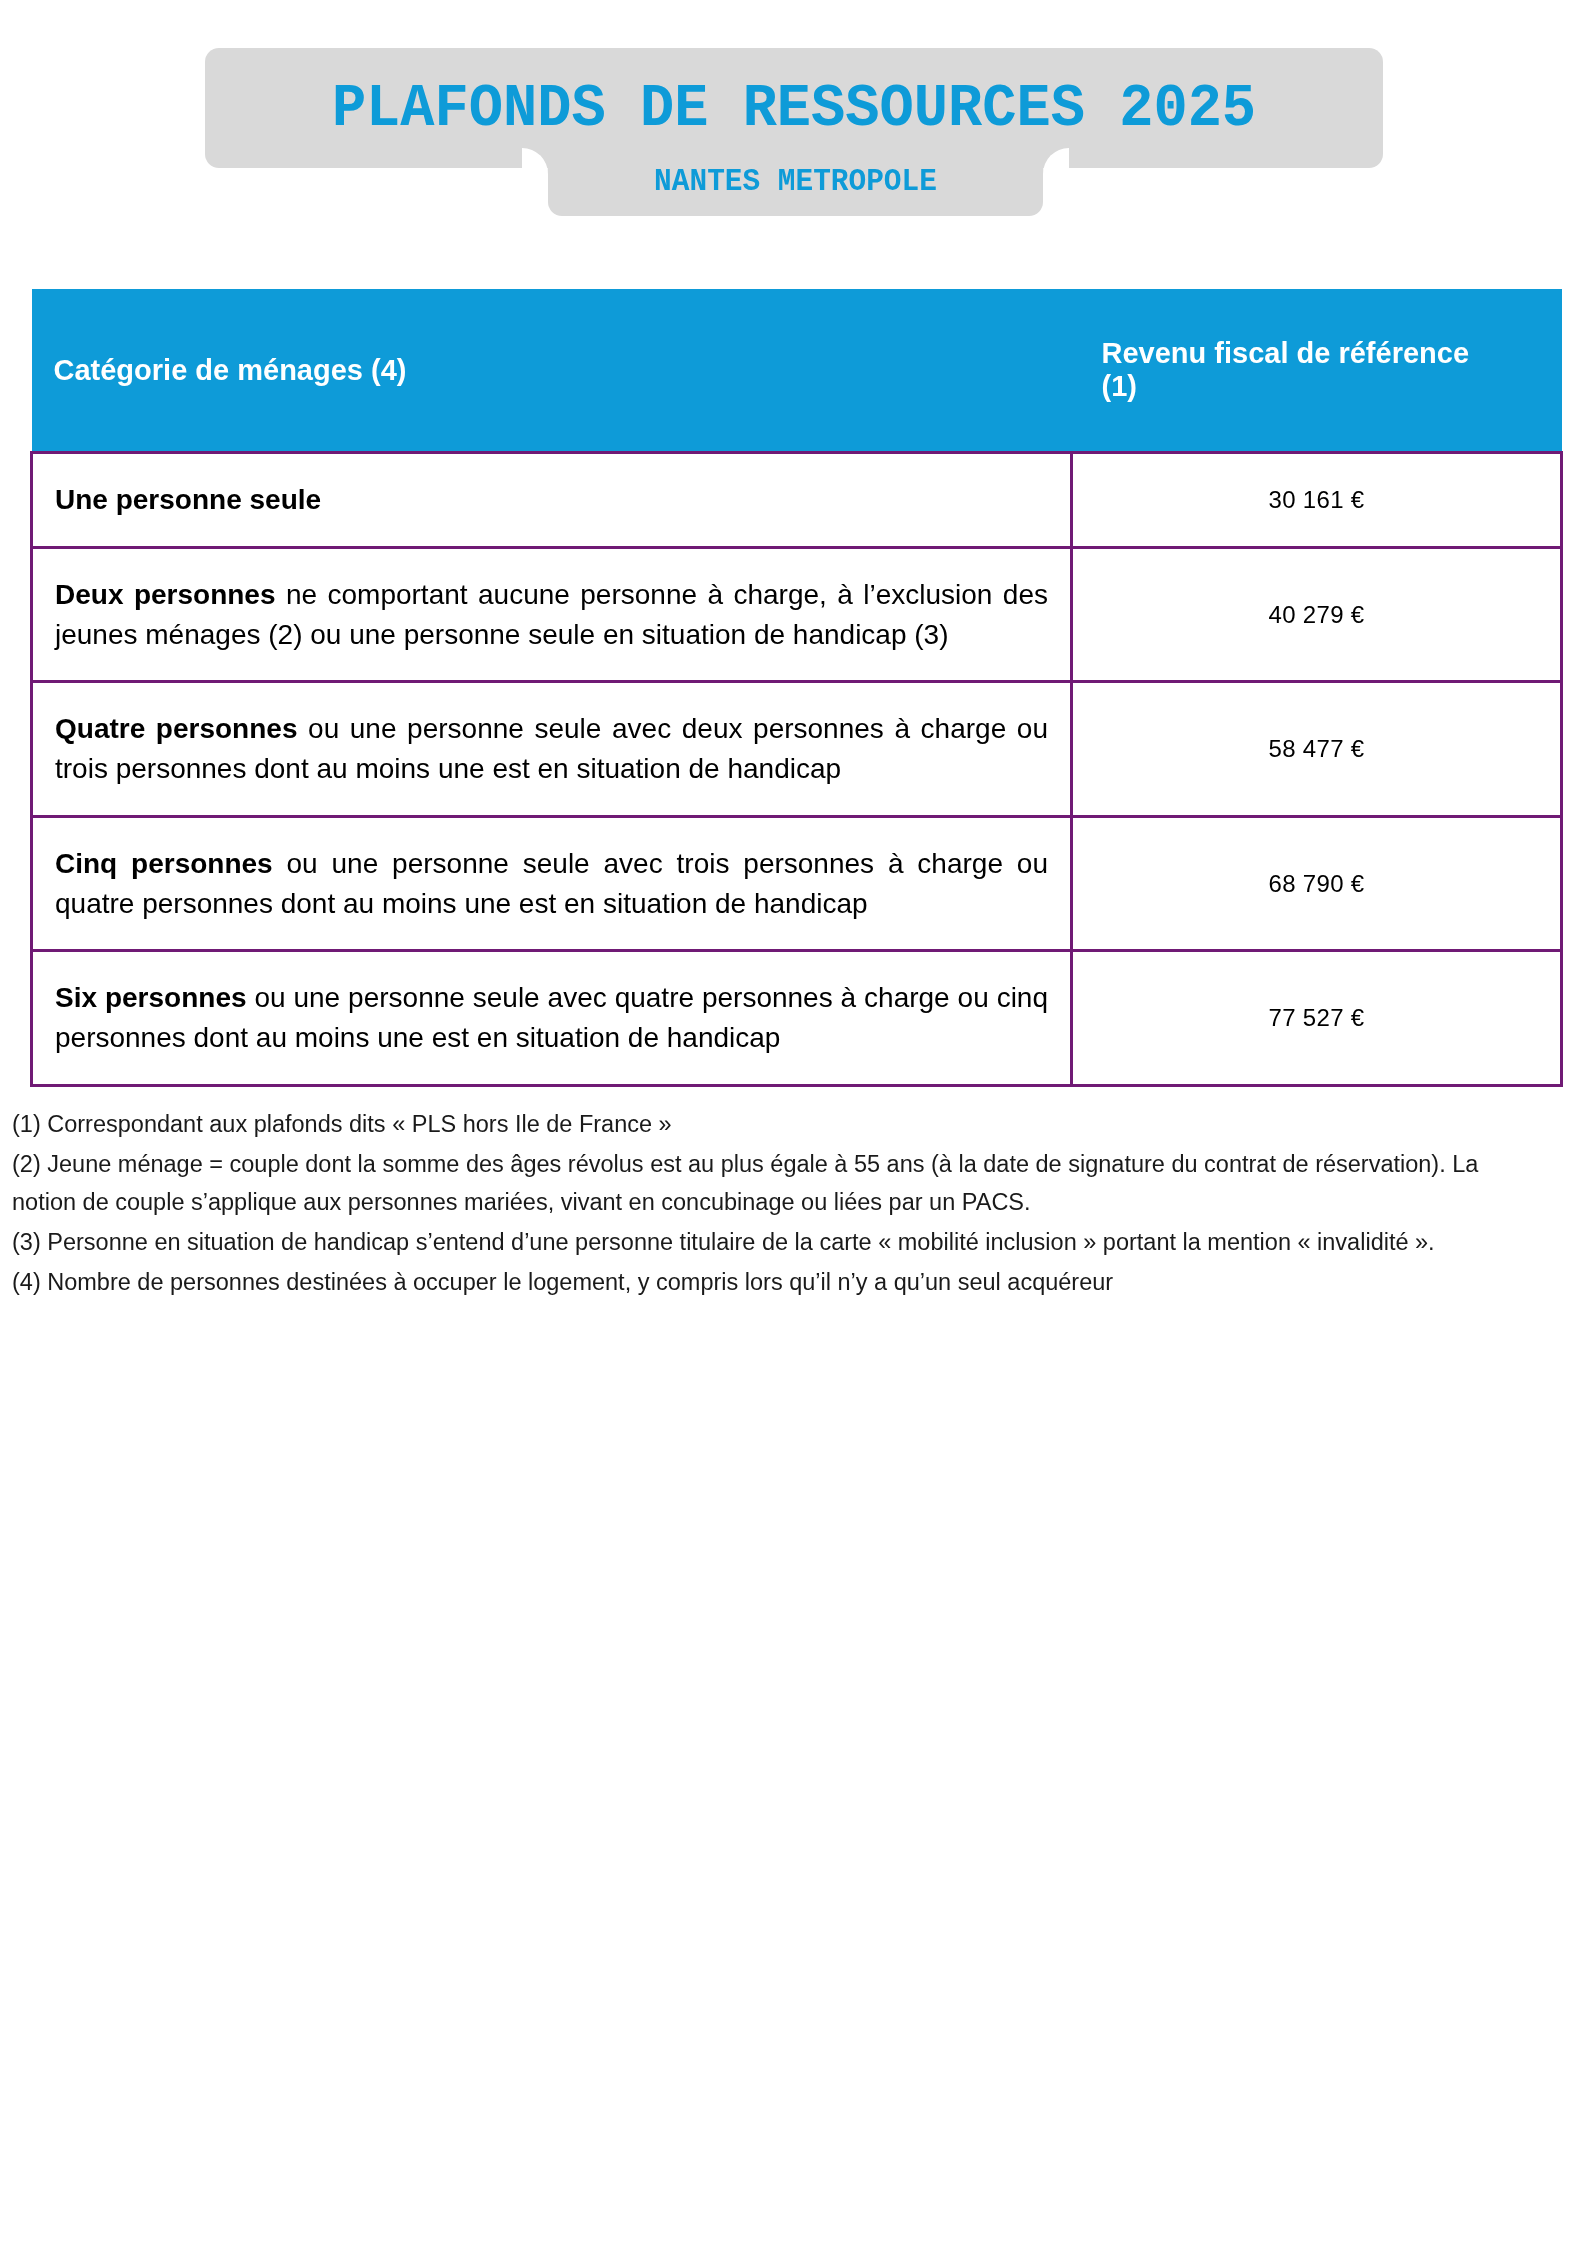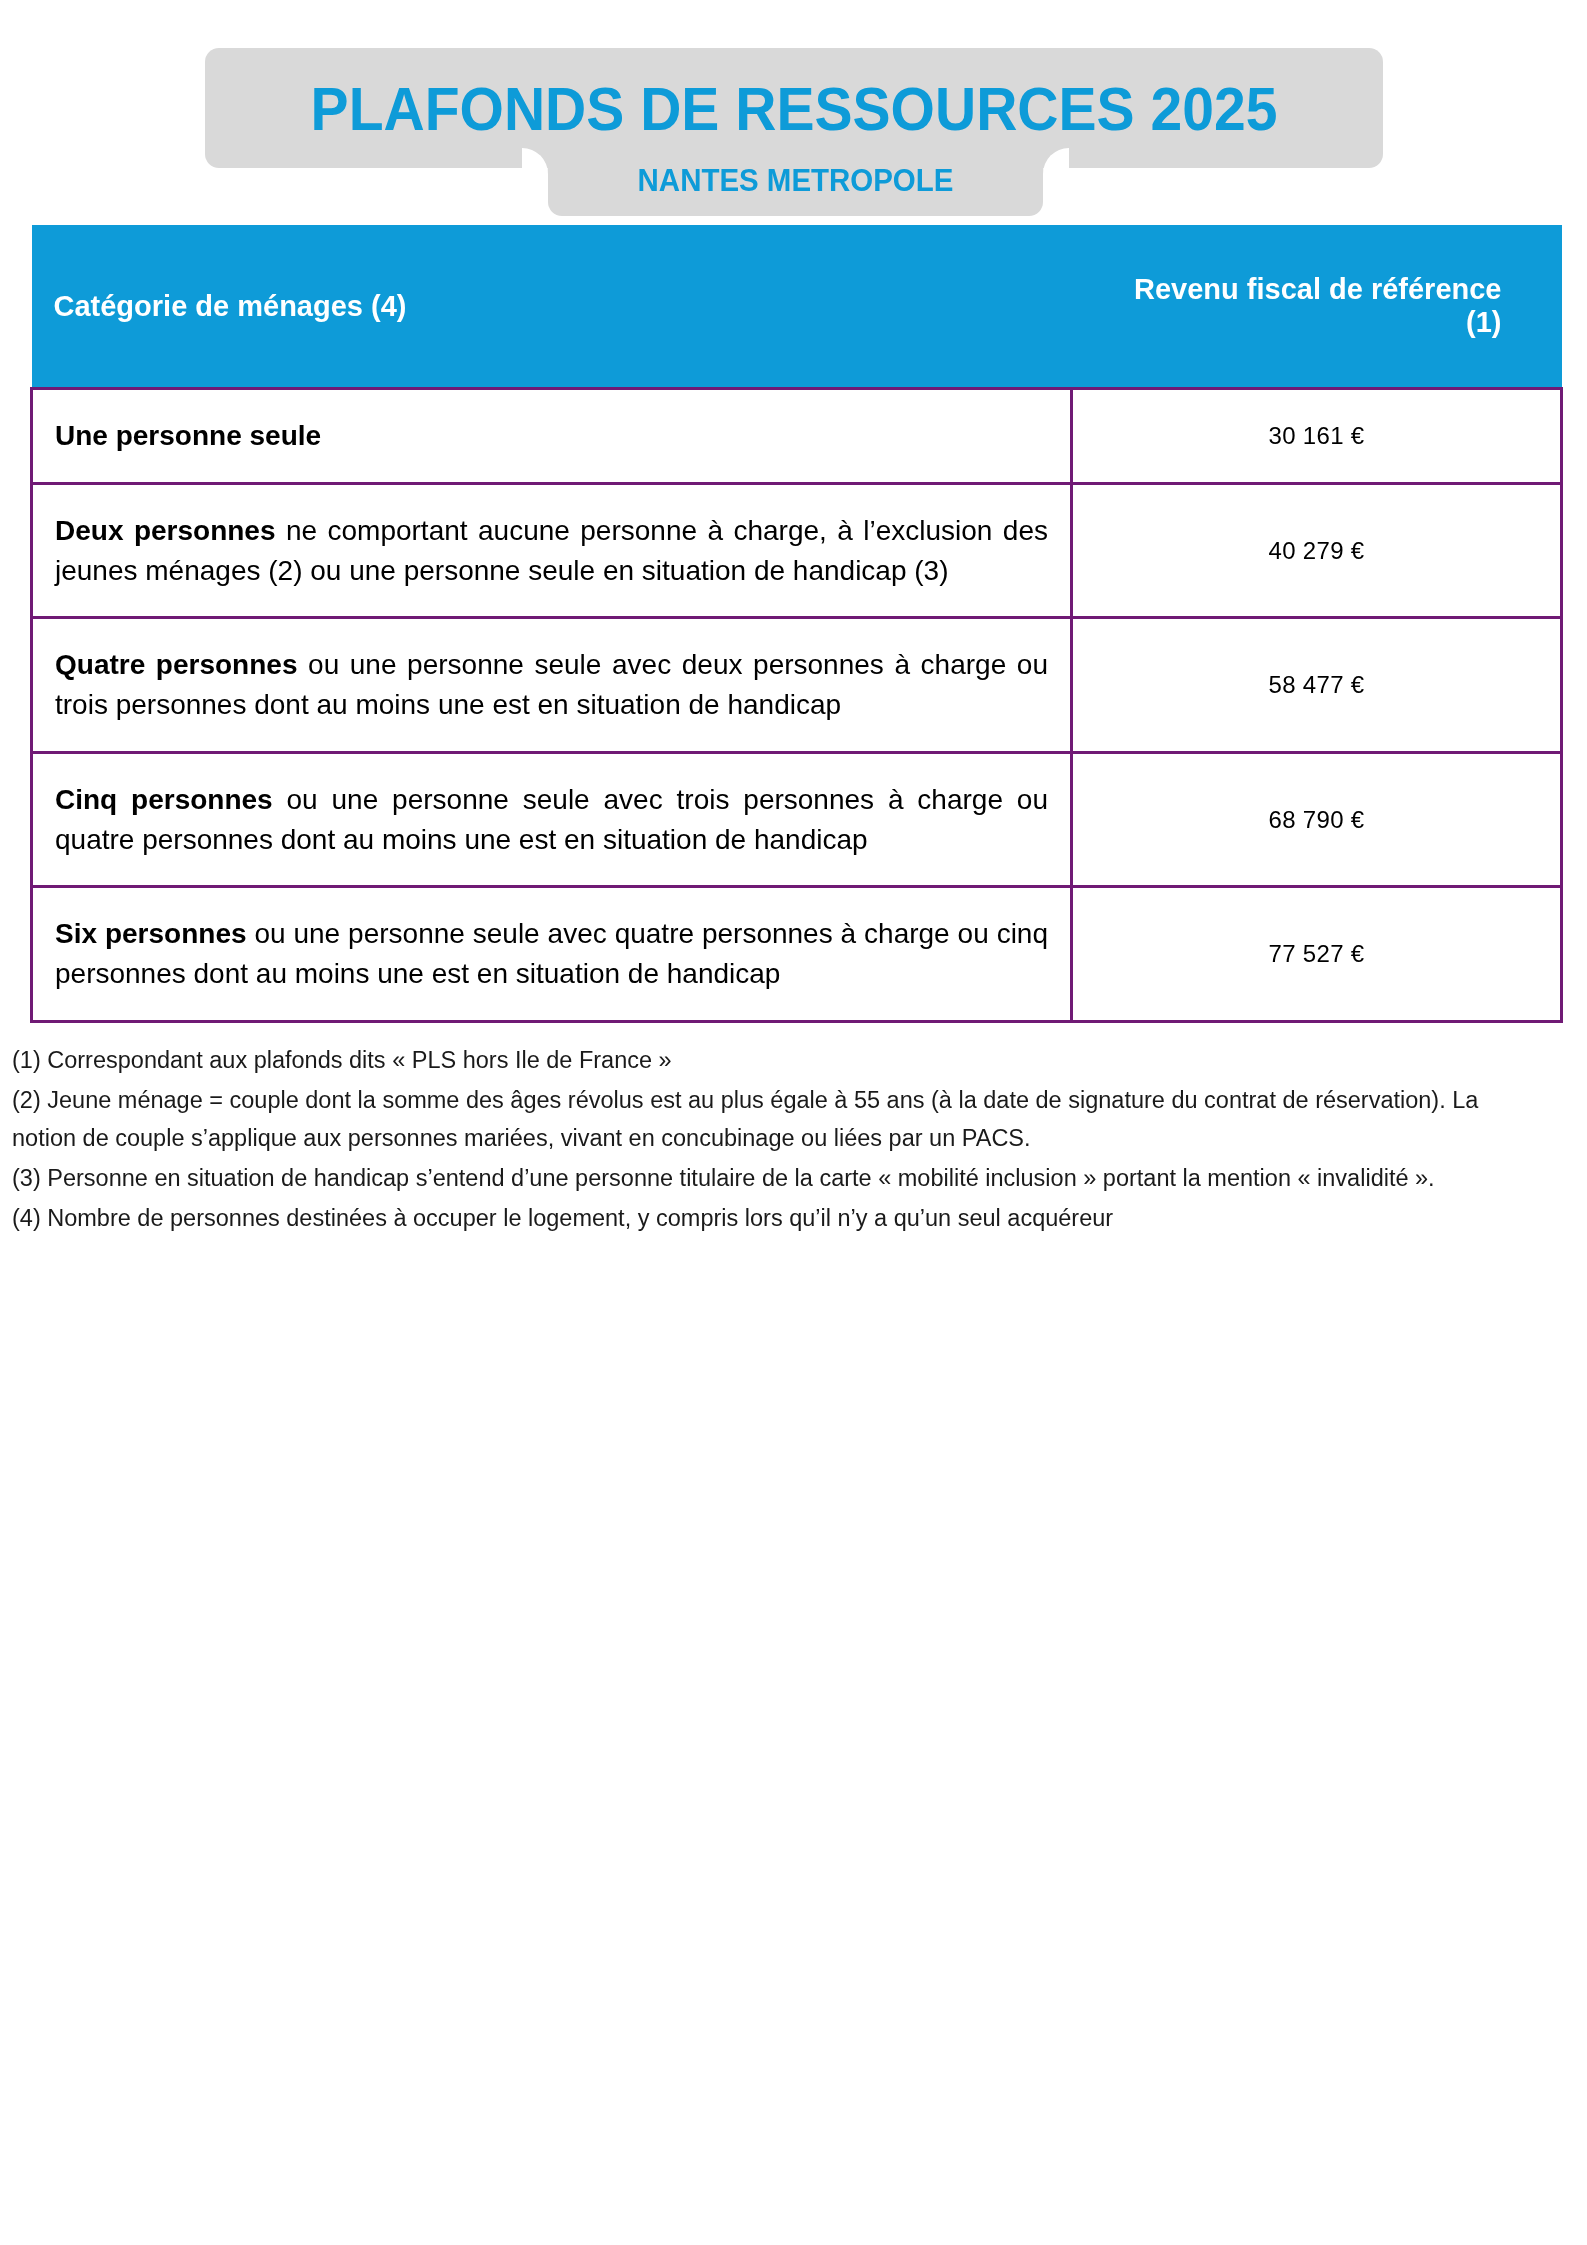--- a/index.html
+++ b/index.html
@@ -11,21 +11,22 @@
     width: 1587px;
     height: 2245px;
     font-family: "Liberation Sans", sans-serif;
     color: #000000;
     overflow: hidden;
   }
 
   
   .header-wrap {
     position: relative;
-    height: 225px;
+    height: 289px;
+    font-family: Liberation Mono, monospace;
   }
   .title-band {
     position: absolute;
     left: 205px;
     top: 48px;
     width: 1178px;
     height: 120px;
     background: #d9d9d9;
     border-radius: 14px;
   }
@@ -110,21 +111,21 @@
     background: #0e9bd8;
     color: #ffffff;
     font-size: 29px;
     font-weight: bold;
     padding: 26px 22px;
     height: 110px;
     vertical-align: middle;
     border: none;
   }
   thead th.h-cat   { text-align: left; }
-  thead th.h-value { text-align: right; padding-left: 30px; padding-right: 60px; }
+  thead th.h-value { text-align: left; padding-left: 30px; padding-right: 60px; }
 
   tbody td {
     border: 3px solid #701a75;
     vertical-align: middle;
     background: #ffffff;
   }
   tbody td.cat {
     text-align: justify;
     text-justify: inter-word;
     font-size: 28px;

